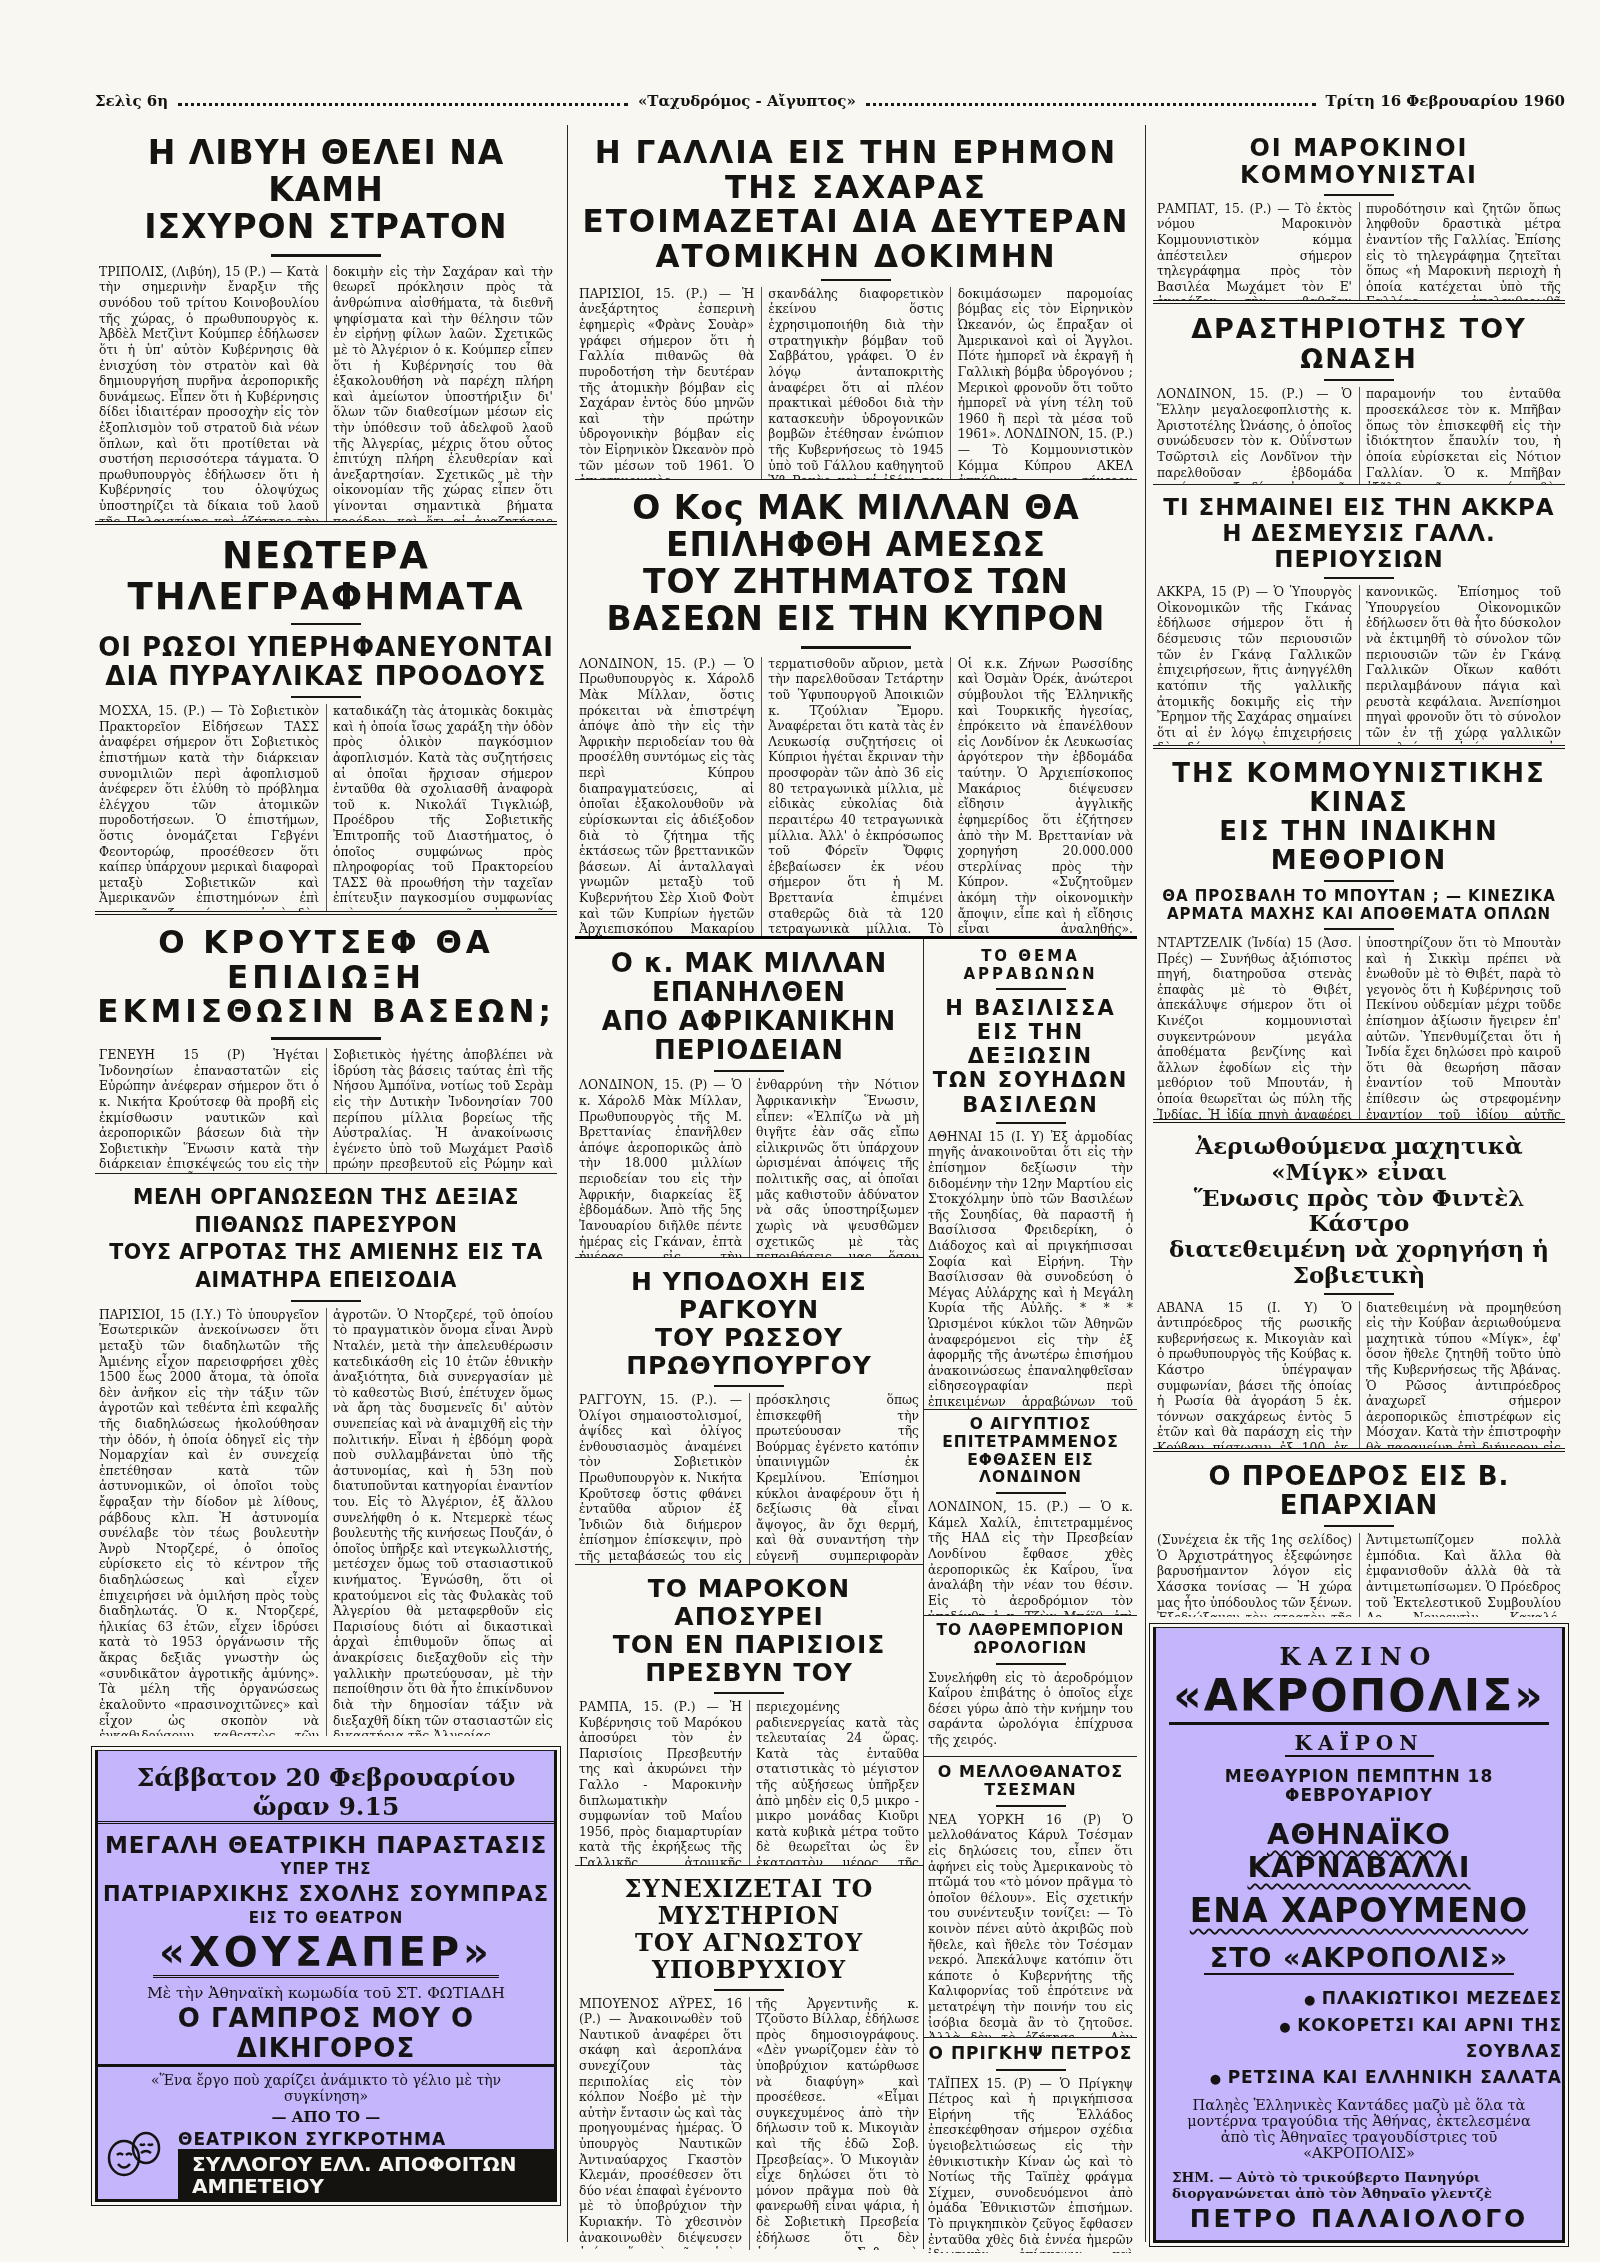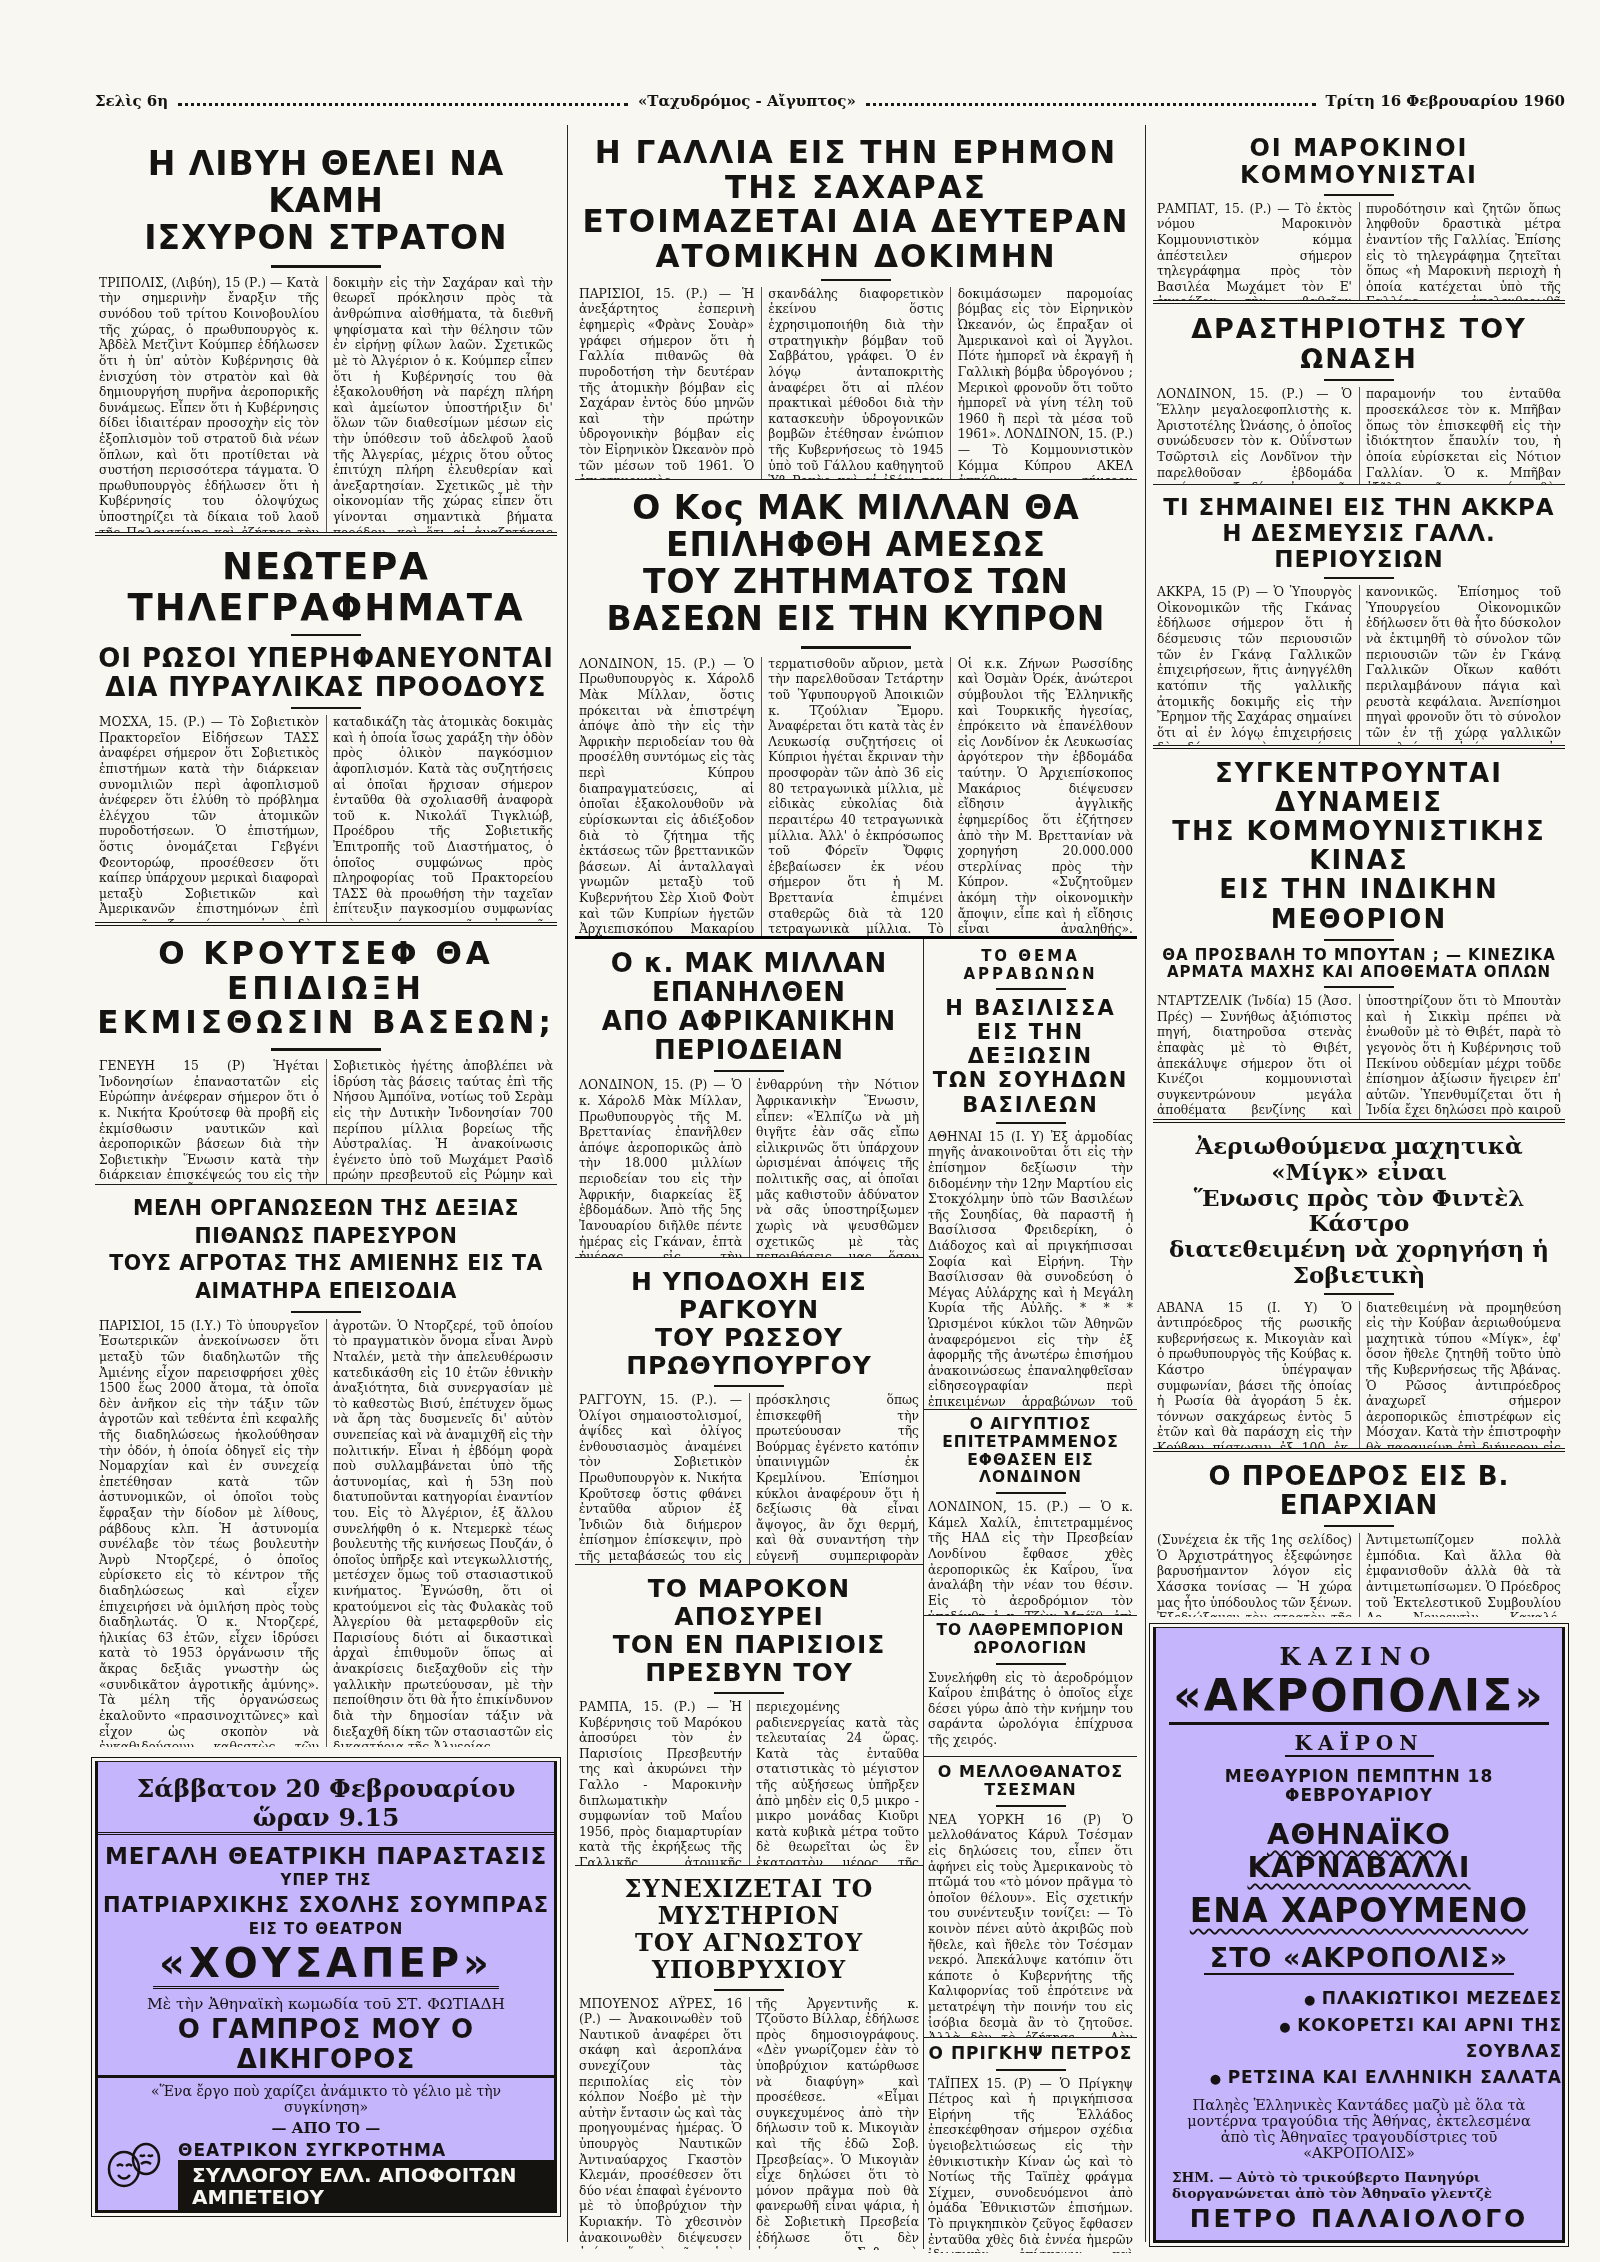--- a/index.html
+++ b/index.html
@@ -3,21 +3,21 @@
 <meta charset="utf-8">
 <style>
   html,body{margin:0;padding:0;background:#e8e6e0;}
   .page{position:relative;width:1600px;height:2262px;background:#f8f7f2;color:#151412;
         font-family:"DejaVu Serif", serif;overflow:hidden;}
   
   .masthead{position:absolute;left:95px;top:92px;width:1470px;display:flex;align-items:flex-end;
             font-size:15px;font-weight:bold;}
   .masthead .leader{flex:1;border-bottom:3px dotted #1a1a1a;margin:0 10px 4px 10px;height:1px;}
   
-  .colA{position:absolute;left:95px;top:136px;width:462px;}
+  .colA{position:absolute;left:95px;top:125px;width:462px;}
   .colB{position:absolute;left:575px;top:125px;width:562px;}
   .colC{position:absolute;left:1153px;top:125px;width:412px;}
   .vrule{position:absolute;top:125px;bottom:20px;width:1px;background:#2a2925;}
   .art{position:relative;overflow:hidden;}
   .art+.art{border-top:1px solid #201f1c;}
   .sep-heavy{border-top:4px double #161511 !important;}
   
   .hl{font-family:"DejaVu Sans", sans-serif;font-weight:bold;text-align:center;
       line-height:1.12;letter-spacing:1px;padding-top:10px;}
   .hl-serif{font-family:"DejaVu Serif", serif;}
@@ -263,21 +263,20 @@
       <div class="hl" style="font-size:23px">
         <div>ΤΙ ΣΗΜΑΙΝΕΙ ΕΙΣ ΤΗΝ ΑΚΚΡΑ</div>
         <div>Η ΔΕΣΜΕΥΣΙΣ ΓΑΛΛ. ΠΕΡΙΟΥΣΙΩΝ</div>
       </div>
       <div class="hl-rule small"></div>
       <div class="bd c2">ΑΚΚΡΑ, 15 (Ρ) — Ὁ Ὑπουργὸς Οἰκονομικῶν τῆς Γκάνας ἐδήλωσε σήμερον ὅτι ἡ δέσμευσις τῶν περιουσιῶν τῶν ἐν Γκάνᾳ Γαλλικῶν ἐπιχειρήσεων, ἥτις ἀνηγγέλθη κατόπιν τῆς γαλλικῆς ἀτομικῆς δοκιμῆς εἰς τὴν Ἔρημον τῆς Σαχάρας σημαίνει ὅτι αἱ ἐν λόγῳ ἐπιχειρήσεις δὲν δύνανται νὰ μεταφέρουν τὰς περιουσίας των ἔξω τῆς Γκάνας, ἀλλὰ τὸ ἐμπόριον εἰς τὴν χώραν θὰ ἐξακολουθήση κανονικῶς. Ἐπίσημος τοῦ Ὑπουργείου Οἰκονομικῶν ἐδήλωσεν ὅτι θὰ ἦτο δύσκολον νὰ ἐκτιμηθῆ τὸ σύνολον τῶν περιουσιῶν τῶν ἐν Γκάνᾳ Γαλλικῶν Οἴκων καθότι περιλαμβάνουν πάγια καὶ ρευστὰ κεφάλαια. Ἀνεπίσημοι πηγαὶ φρονοῦν ὅτι τὸ σύνολον τῶν ἐν τῇ χώρᾳ γαλλικῶν κεφαλαίων ἀνέρχεται εἰς πέντε περίπου ἑκατομμύρια στερλινῶν.</div>
     </div>
 
     <div class="art sep-heavy" style="height:370px">
       <div class="hl" style="font-size:26px;letter-spacing:2px">
-        <div>ΣΥΓΚΕΝΤΡΟΥΝΤΑΙ ΔΥΝΑΜΕΙΣ</div>
         <div>ΤΗΣ ΚΟΜΜΟΥΝΙΣΤΙΚΗΣ ΚΙΝΑΣ</div>
         <div>ΕΙΣ ΤΗΝ ΙΝΔΙΚΗΝ ΜΕΘΟΡΙΟΝ</div>
       </div>
       <div class="hl-rule small"></div>
       <div class="small-title" style="font-size:15px">ΘΑ ΠΡΟΣΒΑΛΗ ΤΟ ΜΠΟΥΤΑΝ ; — ΚΙΝΕΖΙΚΑ ΑΡΜΑΤΑ ΜΑΧΗΣ ΚΑΙ ΑΠΟΘΕΜΑΤΑ ΟΠΛΩΝ</div>
       <div class="hl-rule small"></div>
       <div class="bd c2">ΝΤΑΡΤΖΕΛΙΚ (Ἰνδία) 15 (Ἀσσ. Πρές) — Συνήθως ἀξιόπιστος πηγή, διατηροῦσα στενὰς ἐπαφὰς μὲ τὸ Θιβέτ, ἀπεκάλυψε σήμερον ὅτι οἱ Κινέζοι κομμουνισταὶ συγκεντρώνουν μεγάλα ἀποθέματα βενζίνης καὶ ἄλλων ἐφοδίων εἰς τὴν μεθόριον τοῦ Μπουτάν, ἡ ὁποία θεωρεῖται ὡς πύλη τῆς Ἰνδίας. Ἡ ἰδία πηγὴ ἀναφέρει ὅτι οἱ Κινέζοι κομμουνισταὶ ὑποστηρίζουν ὅτι τὸ Μπουτὰν καὶ ἡ Σικκὶμ πρέπει νὰ ἑνωθοῦν μὲ τὸ Θιβέτ, παρὰ τὸ γεγονὸς ὅτι ἡ Κυβέρνησις τοῦ Πεκίνου οὐδεμίαν μέχρι τοῦδε ἐπίσημον ἀξίωσιν ἤγειρεν ἐπ' αὐτῶν. Ὑπενθυμίζεται ὅτι ἡ Ἰνδία ἔχει δηλώσει πρὸ καιροῦ ὅτι θὰ θεωρήση πᾶσαν ἐναντίον τοῦ Μπουτὰν ἐπίθεσιν ὡς στρεφομένην ἐναντίον τοῦ ἰδίου αὐτῆς ἐδάφους.</div>
     </div>
 
     <div class="art sep-heavy" style="height:325px">

